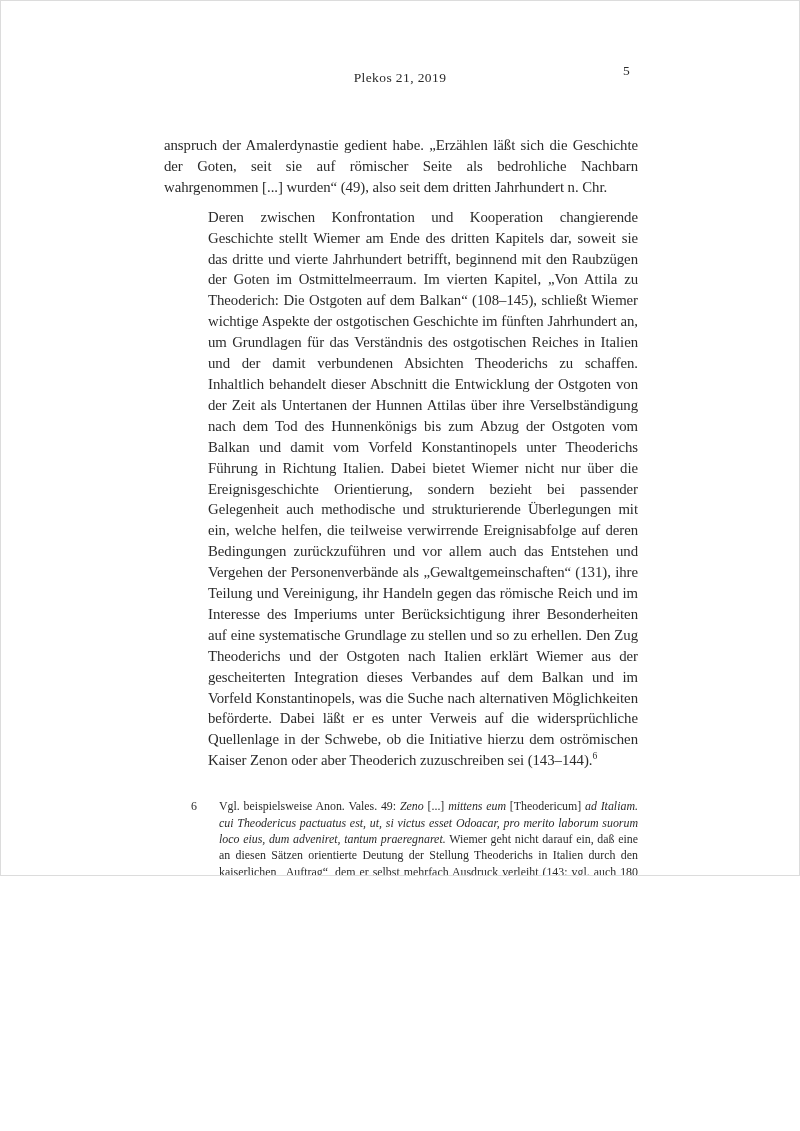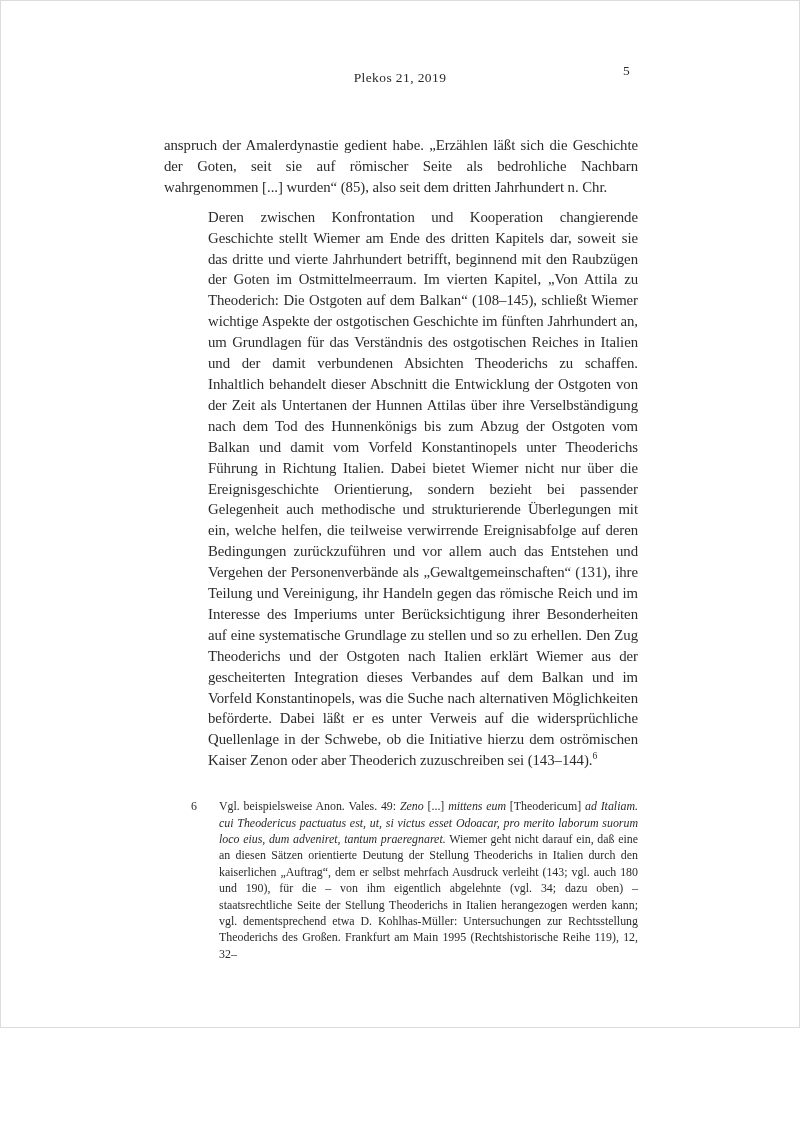--- a/index.html
+++ b/index.html
@@ -3,21 +3,21 @@
   <meta charset="utf-8">
   <style>
     html, body {
       margin: 0;
       padding: 0;
       background: #ffffff;
     }
     .page {
       position: relative;
       width: 800px;
-      height: 1028px;
+      height: 876px;
       box-sizing: border-box;
       background: #ffffff;
       border: 1px solid #dcdcdc;
       font-family: "Liberation Serif", serif;
       color: #2a2a2a;
       overflow: hidden;
     }
     .running-title {
       position: absolute;
       top: 69px;
@@ -82,21 +82,21 @@
 <body>
 
 <div class="page">
 
   <header>
     <div class="running-title">Plekos 21, 2019</div>
     <div class="page-number">5</div>
   </header>
 
   <main class="content">
-    <p class="para">anspruch der Amalerdynastie gedient habe. „Erzählen läßt sich die Geschichte der Goten, seit sie auf römischer Seite als bedrohliche Nachbarn wahrgenommen [...] wurden“ (85), also seit dem dritten Jahrhundert n. Chr.</p>
+    <p class="para">anspruch der Amalerdynastie gedient habe. „Erzählen läßt sich die Geschichte der Goten, seit sie auf römischer Seite als bedrohliche Nachbarn wahrgenommen [...] wurden“ (49), also seit dem dritten Jahrhundert n. Chr.</p>
 
     <p class="para"><span>Deren zwischen Konfrontation und Kooperation changierende Geschichte stellt Wiemer am Ende des dritten Kapitels dar, soweit sie das dritte und vierte Jahrhundert betrifft, beginnend mit den Raubzügen der Goten im Ostmittelmeerraum. Im vierten Kapitel, „Von Attila zu Theoderich: Die Ostgoten auf dem Balkan“ (108–145), schließt Wiemer wichtige Aspekte der ostgotischen Geschichte im fünften Jahrhundert an, um Grundlagen für das Verständnis des ostgotischen Reiches in Italien und der damit verbundenen Absichten Theoderichs zu schaffen. Inhaltlich behandelt dieser Abschnitt die Entwicklung der Ostgoten von der Zeit als Untertanen der Hunnen Attilas über ihre Verselbständigung nach dem Tod des Hunnenkönigs bis zum Abzug der Ostgoten vom Balkan und damit vom Vorfeld Konstantinopels unter Theoderichs Führung in Richtung Italien. Dabei bietet Wiemer nicht nur über die Ereignisgeschichte Orientierung, sondern bezieht bei passender Gelegenheit auch methodische und strukturierende Überlegungen mit ein, welche helfen, die teilweise verwirrende Ereignisabfolge auf deren Bedingungen zurückzuführen und vor allem auch das Entstehen und Vergehen der Personenverbände als „Gewaltgemeinschaften“ (131), ihre Teilung und Vereinigung, ihr Handeln gegen das römische Reich und im Interesse des Imperiums unter Berücksichtigung ihrer Besonderheiten auf eine systematische Grundlage zu stellen und so zu erhellen. Den Zug Theoderichs und der Ostgoten nach Italien erklärt Wiemer aus der gescheiterten Integration dieses Verbandes auf dem Balkan und im Vorfeld Konstantinopels, was die Suche nach alternativen Möglichkeiten beförderte. Dabei läßt er es unter Verweis auf die widersprüchliche Quellenlage in der Schwebe, ob die Initiative hierzu dem oströmischen Kaiser Zenon oder aber Theoderich zuzuschreiben sei (143–144).</span><sup class="fn-ref">6</sup></p>
 
     <section class="footnote">
       <span class="fn-num">6</span>
       <div class="fn-text"><span>Vgl. beispielsweise Anon. Vales. 49: </span><span class="italic">Zeno</span><span> [...] </span><span class="italic">mittens eum</span><span> [Theodericum] </span><span class="italic">ad Italiam. cui Theodericus pactuatus est, ut, si victus esset Odoacar, pro merito laborum suorum loco eius, dum adveniret, tantum praeregnaret.</span><span> Wiemer geht nicht darauf ein, daß eine an diesen Sätzen orientierte Deutung der Stellung Theoderichs in Italien durch den kaiserlichen „Auftrag“, dem er selbst mehrfach Ausdruck verleiht (143; vgl. auch 180 und 190), für die – von ihm eigentlich abgelehnte (vgl. 34; dazu oben) – staatsrechtliche Seite der Stellung Theoderichs in Italien herangezogen werden kann; vgl. dementsprechend etwa D. Kohlhas-Müller: Untersuchungen zur Rechtsstellung Theoderichs des Großen. Frankfurt am Main 1995 (Rechtshistorische Reihe 119), 12, 32–</span></div>
     </section>
   </main>
 
 </div>

